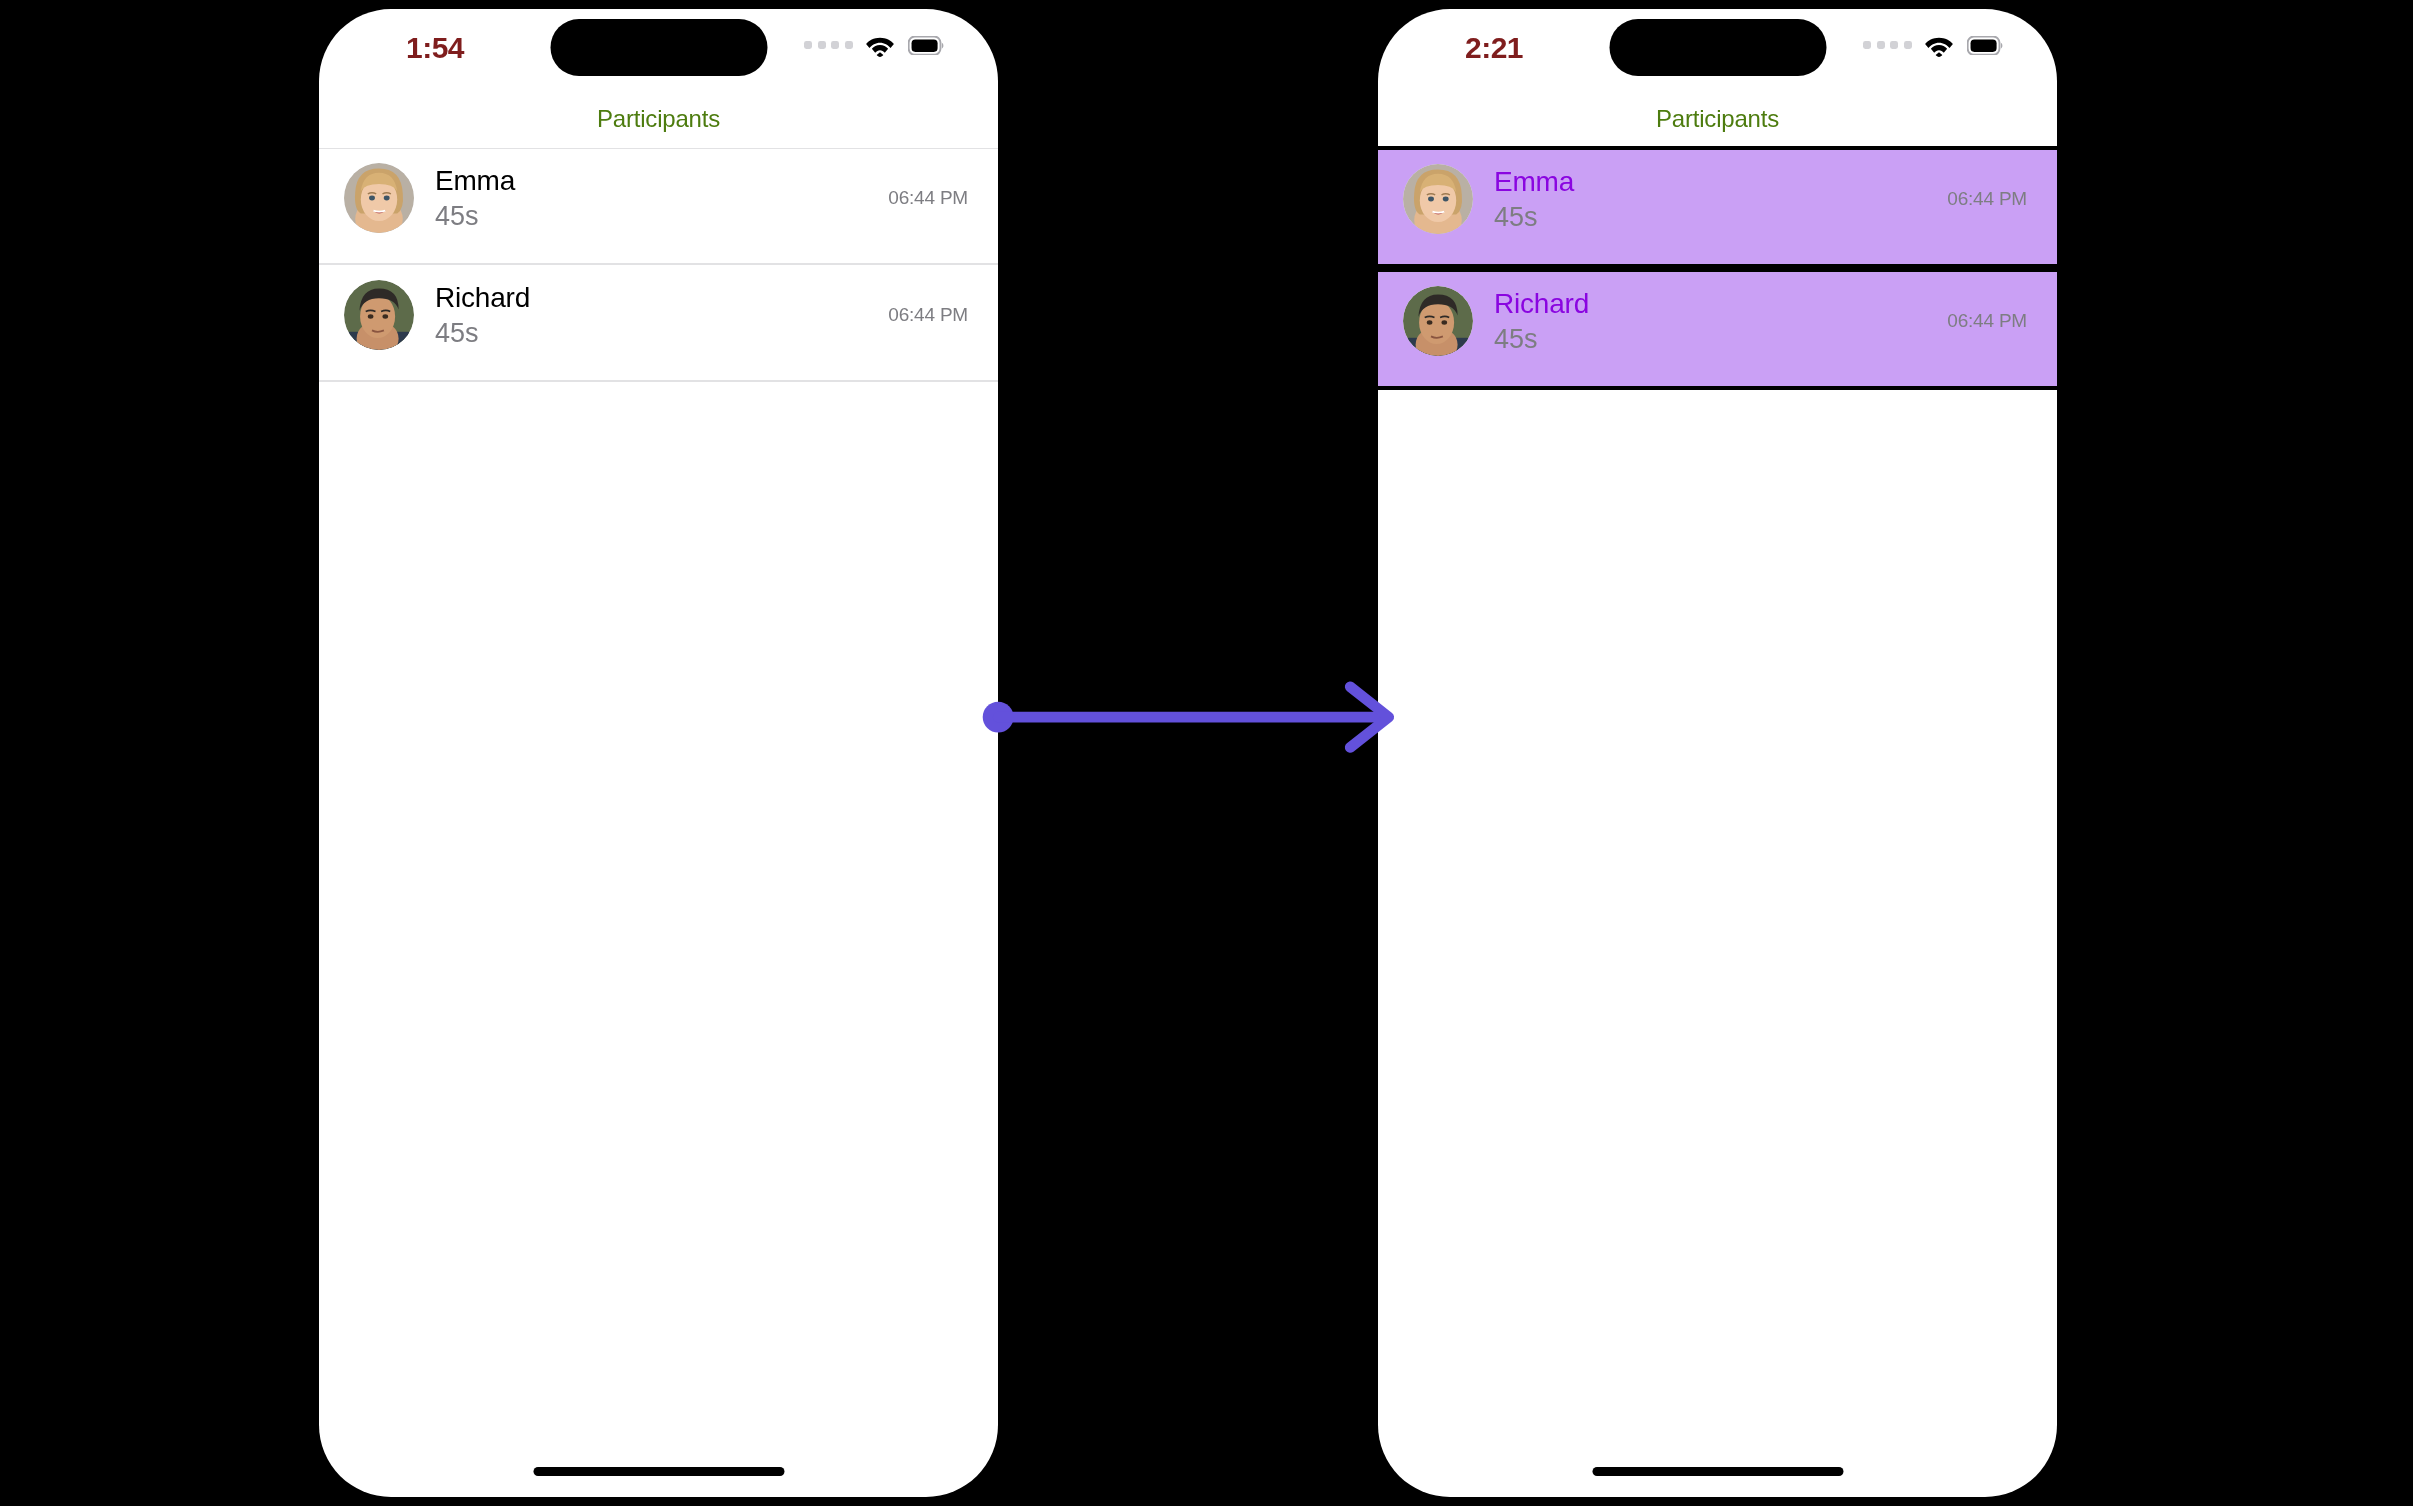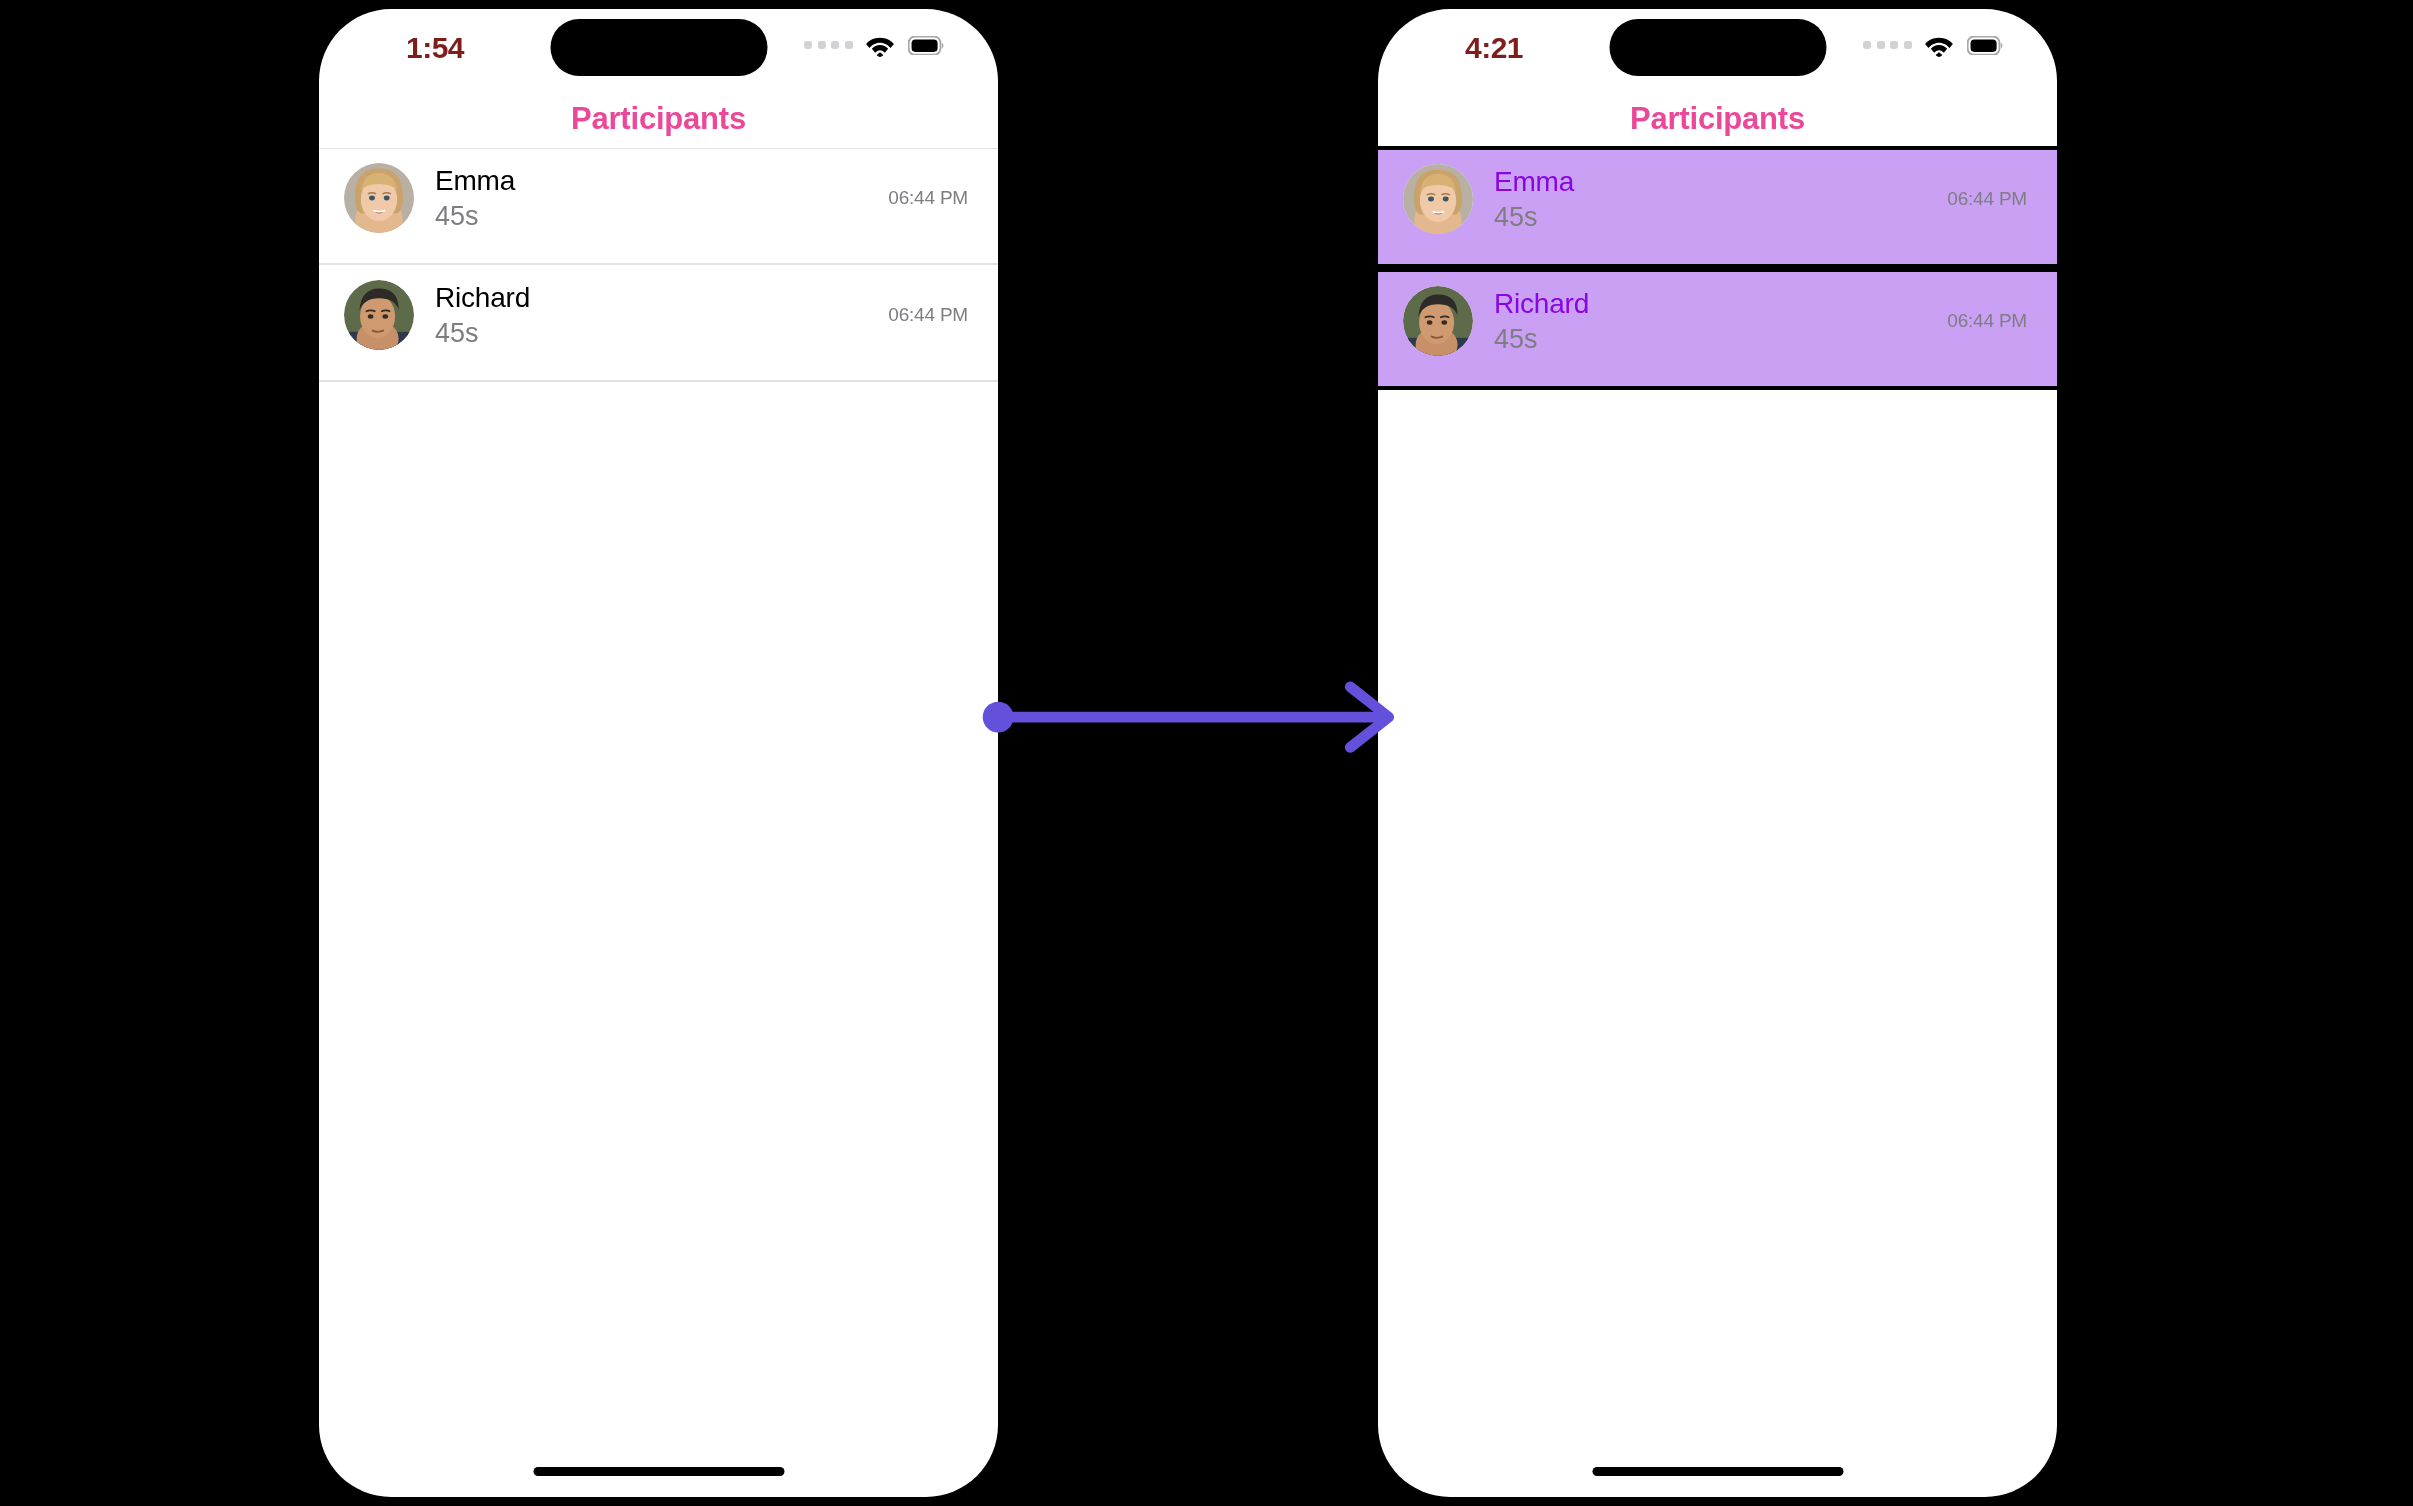--- a/index.html
+++ b/index.html
@@ -58,21 +58,21 @@
   .wifi-icon { width:30px; height:23px; display:block; }
   .battery-icon { width:37px; height:19.3px; display:block; }
 
   
   .navbar {
     height:57px;
     display:flex; align-items:center; justify-content:center;
     background:#fff;
   }
   .nav-title {
-    font-size:31px; font-weight:700; color:#ec4899;
+    font-size:24px; font-weight:400; color:#4d7c0f;
     letter-spacing:-0.2px;
   }
 
   
   .list { width:100%; background:#fff; }
 
   .row {
     position:relative;
     display:flex; align-items:center;
     height:117px;
@@ -253,21 +253,21 @@
       </div>
 
     </div>
 
     <div class="home-indicator"></div>
   </div>
 
   <div class="phone right">
 
     <div class="statusbar">
-      <div class="status-time">4:21</div>
+      <div class="status-time">2:21</div>
       <div class="dynamic-island"></div>
       <div class="status-right">
         <span class="signal-dots">
           <i></i>
             <i></i>
             <i></i>
             <i></i>
         </span>
         <span>
           <svg class="wifi-icon" viewBox="0 0 62 48">

